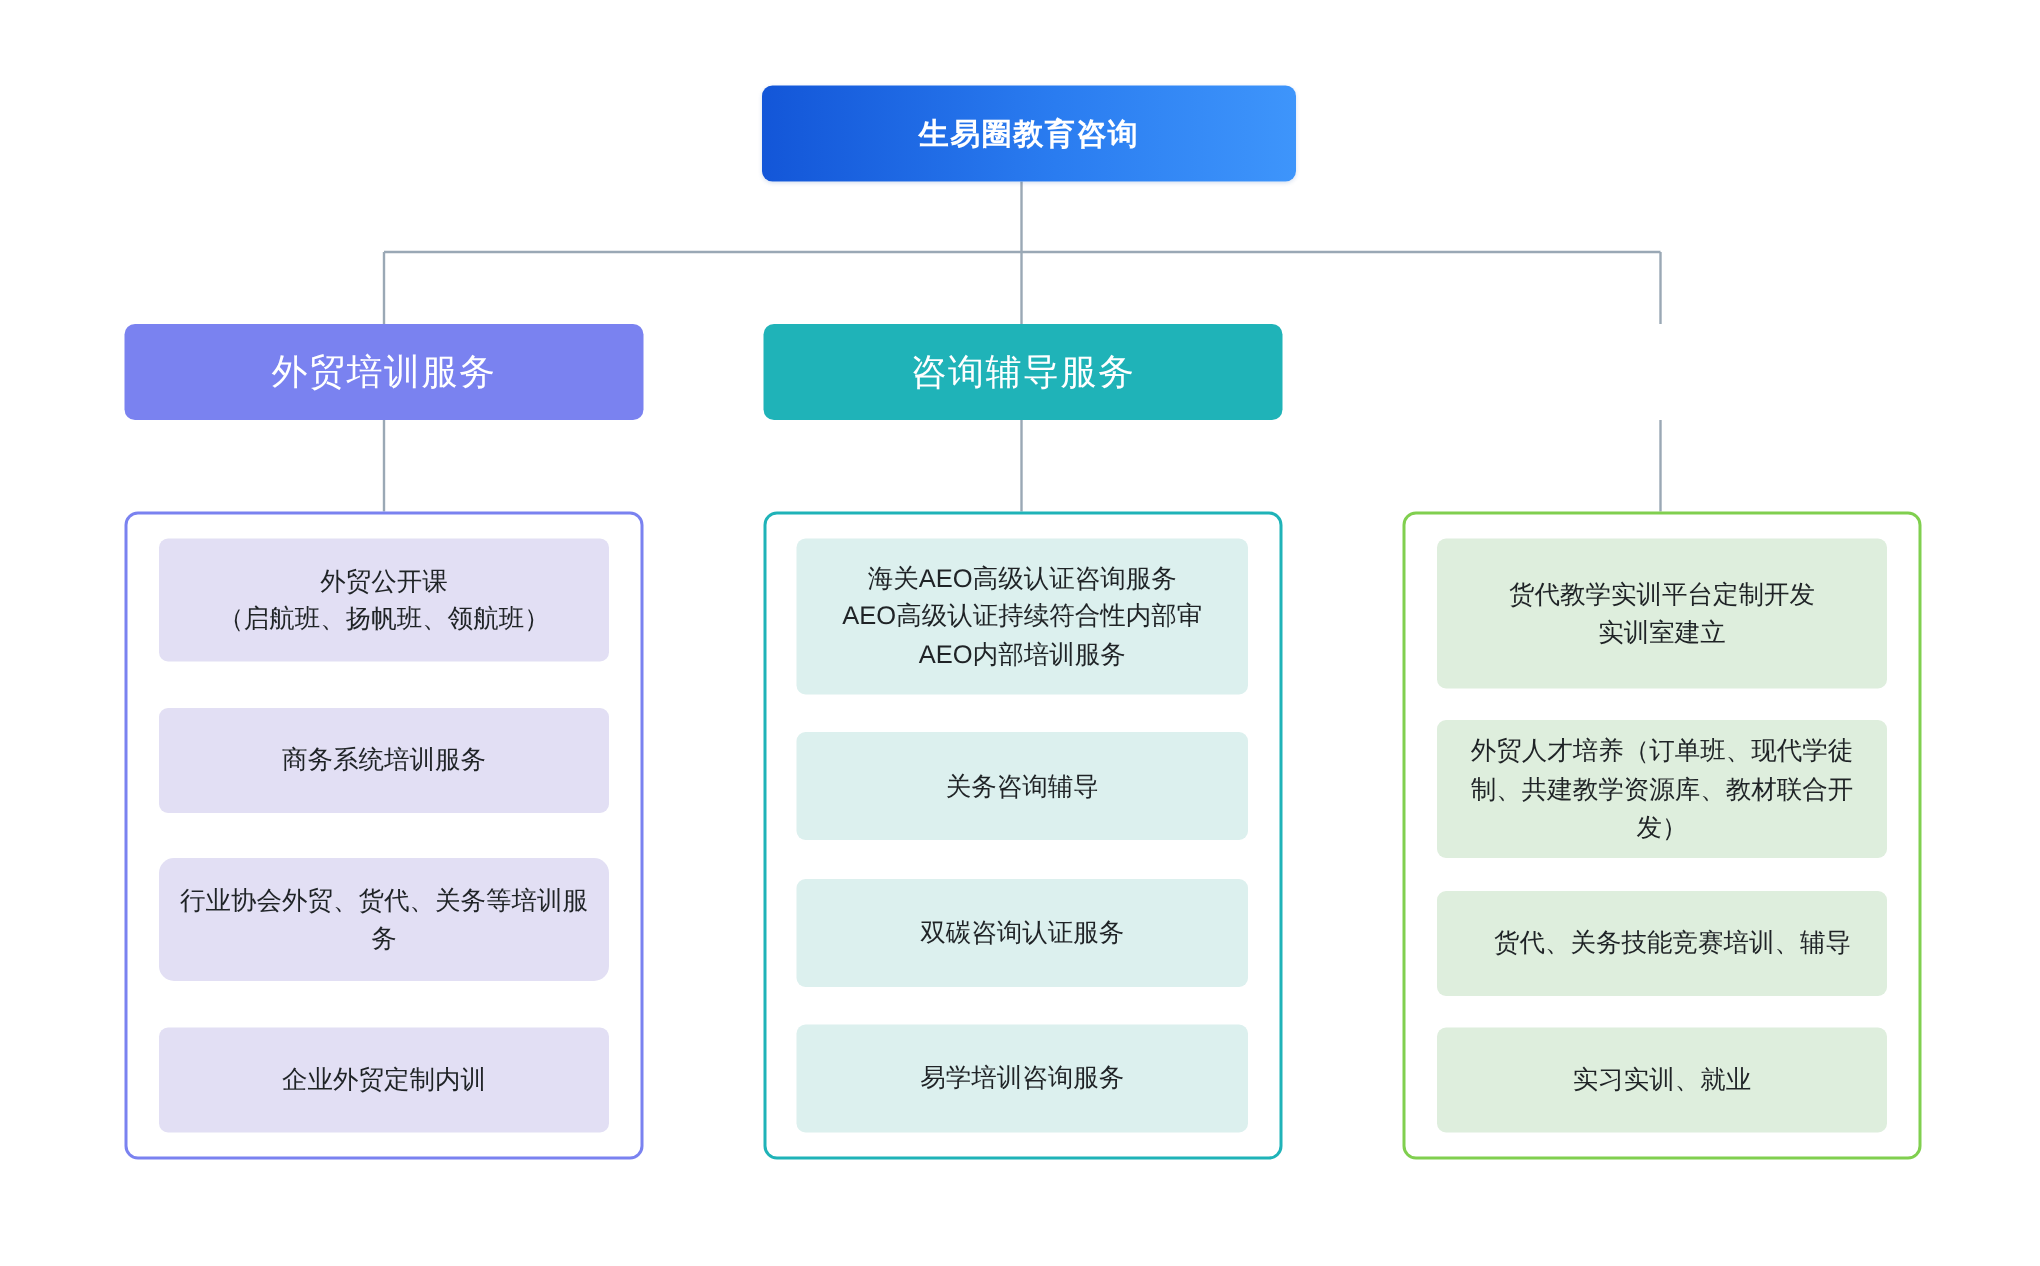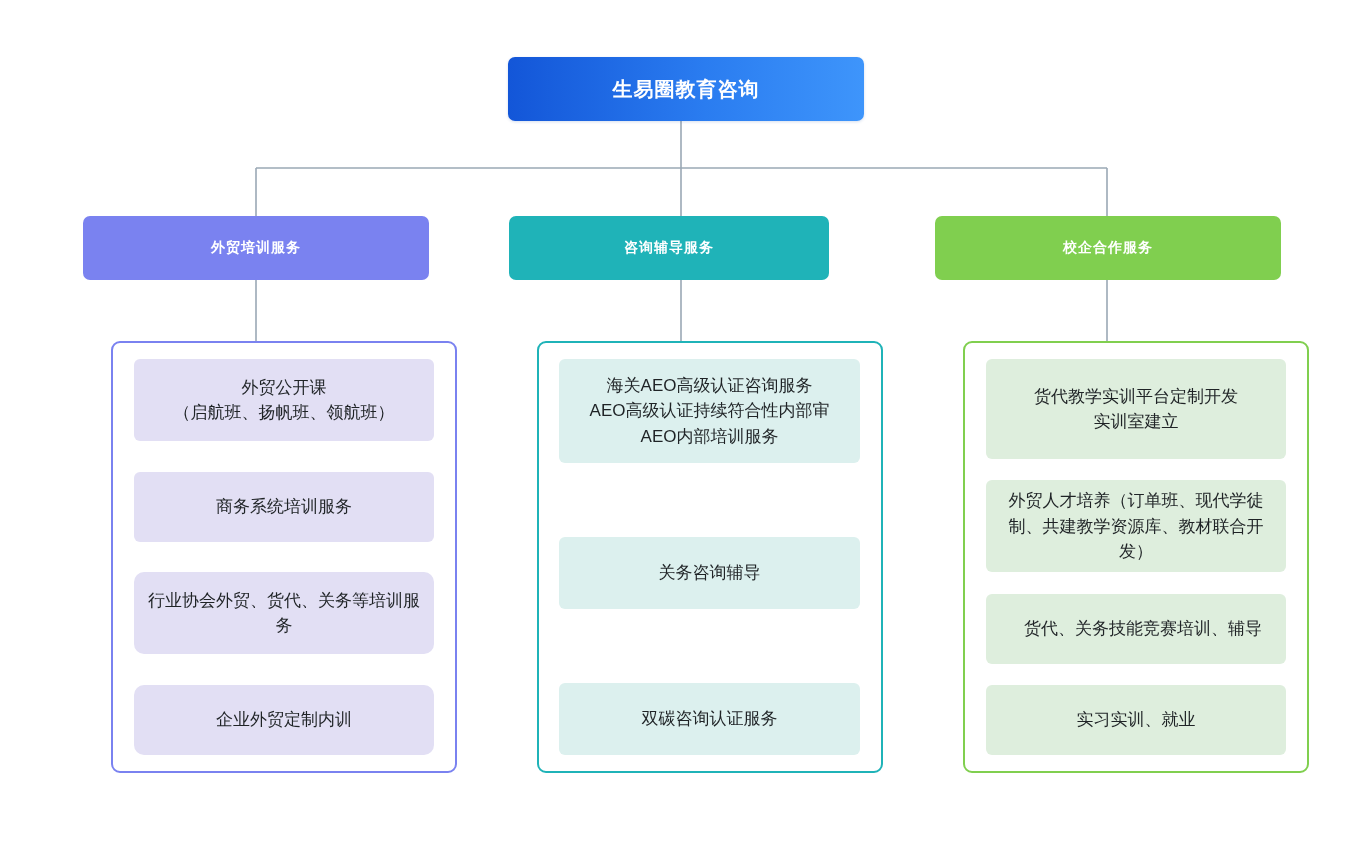--- a/index.html
+++ b/index.html
@@ -57,42 +57,41 @@
     position: absolute;
     top: 216px;
     height: 64px;
     border-radius: 7px;
     display: flex;
     align-items: center;
     justify-content: center;
   }
   .cat-header .node-label {
     color: #ffffff;
-    font-size: 14px;
-    font-weight: bold;
+    font-size: 24px;
+    font-weight: normal;
     letter-spacing: 1px;
   }
 
   #col0-header { left: 83px;  width: 346px; background: #7a82f0; }
-  #col1-header { left: 509px; width: 320px; background: #1fb3b8; }
+  #col1-header { left: 509px; width: 346px; background: #1fb3b8; }
   #col2-header { left: 935px; width: 346px; background: #80cf4f; }
 
   
   .col-container {
     position: absolute;
     top: 341px;
     height: 432px;
     border-radius: 9px;
     border: 2px solid #4d7c0f;
     box-sizing: border-box;
     padding: 16px 21px;
     display: flex;
     flex-direction: column;
     justify-content: space-between;
-    margin-left: 28px;
   }
   #col0-container { left: 83px;  width: 346px; border-color: #7a82f0; }
   #col1-container { left: 509px; width: 346px; border-color: #1fb3b8; padding-left: 20px; }
   #col2-container { left: 935px; width: 346px; border-color: #80cf4f; }
 
   
   .leaf {
     border-radius: 6px;
     display: flex;
     align-items: center;
@@ -106,21 +105,21 @@
     white-space: pre-line;
   }
   #col0-container .leaf { background: #e2dff4; }
   #col1-container .leaf { background: #dcf0ee; }
   #col2-container .leaf { background: #deeedd; }
 
   
   #col0-container .leaf:nth-child(1) { height: 82px; }
   #col0-container .leaf:nth-child(2) { height: 70px; }
   #col0-container .leaf:nth-child(3) { height: 82px; border-radius: 10px; }
-  #col0-container .leaf:nth-child(4) { height: 70px; border-radius: 10px; }
+  #col0-container .leaf:nth-child(4) { height: 70px; }
 
   #col1-container .leaf:nth-child(1) { height: 104px; }
   #col1-container .leaf:nth-child(2) { height: 72px; }
   #col1-container .leaf:nth-child(3) { height: 72px; }
   #col1-container .leaf:nth-child(4) { height: 72px; }
 
   #col2-container .leaf:nth-child(1) { height: 100px; }
   #col2-container .leaf:nth-child(2) { height: 92px; }
   #col2-container .leaf:nth-child(3) { height: 70px; padding-left: 22px; }
   #col2-container .leaf:nth-child(4) { height: 70px; font-family: Liberation Serif, serif; }
@@ -150,38 +149,36 @@
   <div class="root-node">
     <span class="node-label">生易圈教育咨询</span>
   </div>
 
   <div class="cat-header" id="col0-header">
     <span class="node-label">外贸培训服务</span>
   </div>
   <div class="cat-header" id="col1-header">
     <span class="node-label">咨询辅导服务</span>
   </div>
-  <div class="cat-header" id="col2-header">
-    <span class="node-label">校企合作服务</span>
-  </div>
 
   <div class="col-container" id="col0-container">
     <div class="leaf">外贸公开课
 （启航班、扬帆班、领航班）</div>
     <div class="leaf">商务系统培训服务</div>
     <div class="leaf">行业协会外贸、货代、关务等培训服务</div>
     <div class="leaf">企业外贸定制内训</div>
   </div>
 
   <div class="col-container" id="col1-container">
     <div class="leaf">海关AEO高级认证咨询服务
 AEO高级认证持续符合性内部审
 AEO内部培训服务</div>
     <div class="leaf">关务咨询辅导</div>
     <div class="leaf">双碳咨询认证服务</div>
+    <div class="leaf">易学培训咨询服务</div>
   </div>
 
   <div class="col-container" id="col2-container">
     <div class="leaf">货代教学实训平台定制开发
 实训室建立</div>
     <div class="leaf">外贸人才培养（订单班、现代学徒制、共建教学资源库、教材联合开发）</div>
     <div class="leaf">货代、关务技能竞赛培训、辅导</div>
     <div class="leaf">实习实训、就业</div>
   </div>
 

